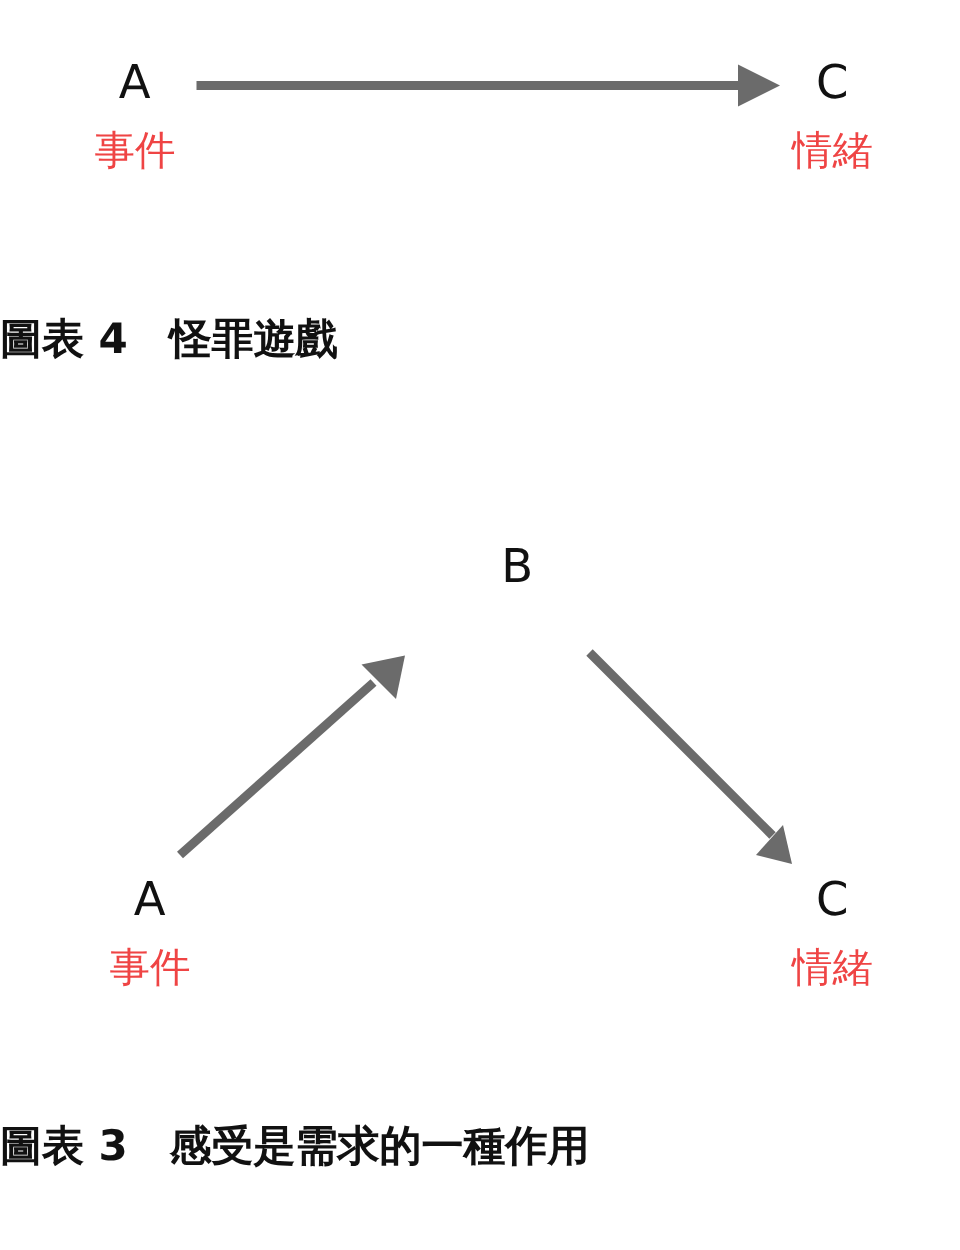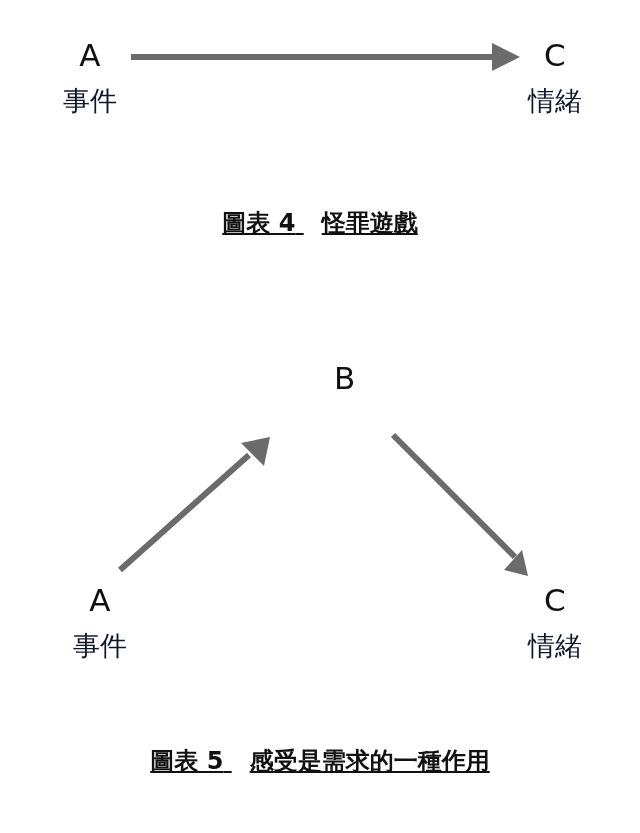--- a/index.html
+++ b/index.html
@@ -31,34 +31,32 @@
     display: block;
     font-size: 31px;
     font-weight: 400;
     letter-spacing: 0.5px;
     color: #111111;
   }
   .node .zh {
     display: block;
     font-size: 27px;
     font-weight: 400;
-    color: #0f172a;
+    color: #ef4444;
     margin-top: 6px;
   }
   
   .caption {
     position: absolute;
     width: 100%;
     left: 0;
-    text-align: center;
-    font-size: 24px;
+    font-size: 28px;
     font-weight: 700;
     color: #111111;
     white-space: nowrap;
-    text-decoration: underline;
   }
   .caption .cap-num {
     display: inline;
   }
   .caption .cap-text {
     display: inline;
     margin-left: 18px;
   }
   
   .arrow-layer {
@@ -119,17 +117,17 @@
     <span class="letter">A</span>
     <span class="zh">事件</span>
   </div>
 
   <div class="node" style="left:515px; top:580px; width:80px;">
     <span class="letter">C</span>
     <span class="zh">情緒</span>
   </div>
 
   <div class="caption" style="top:745px;">
-    <span class="cap-num">圖表 5</span>
+    <span class="cap-num">圖表 3</span>
     <span class="cap-text">感受是需求的一種作用</span>
   </div>
 
 </div>
 
 </body></html>

